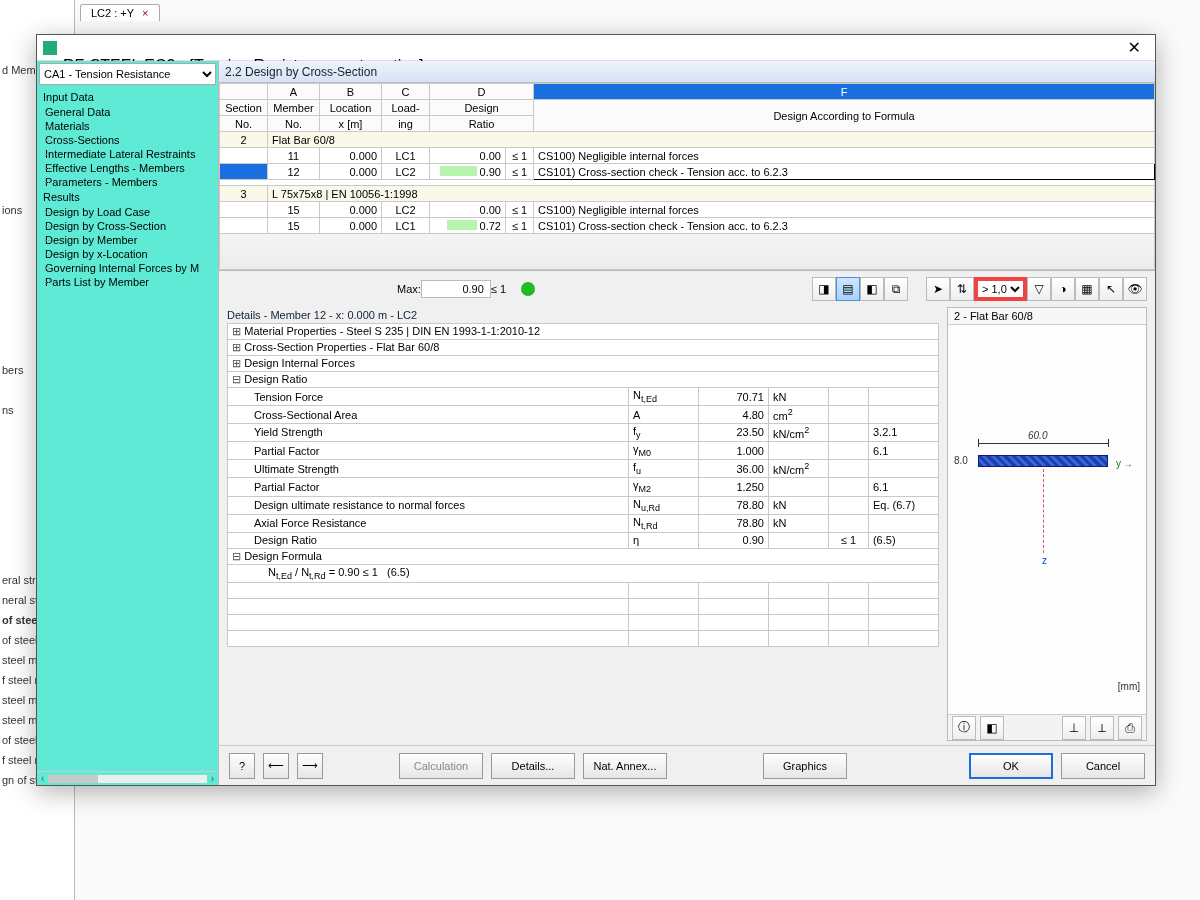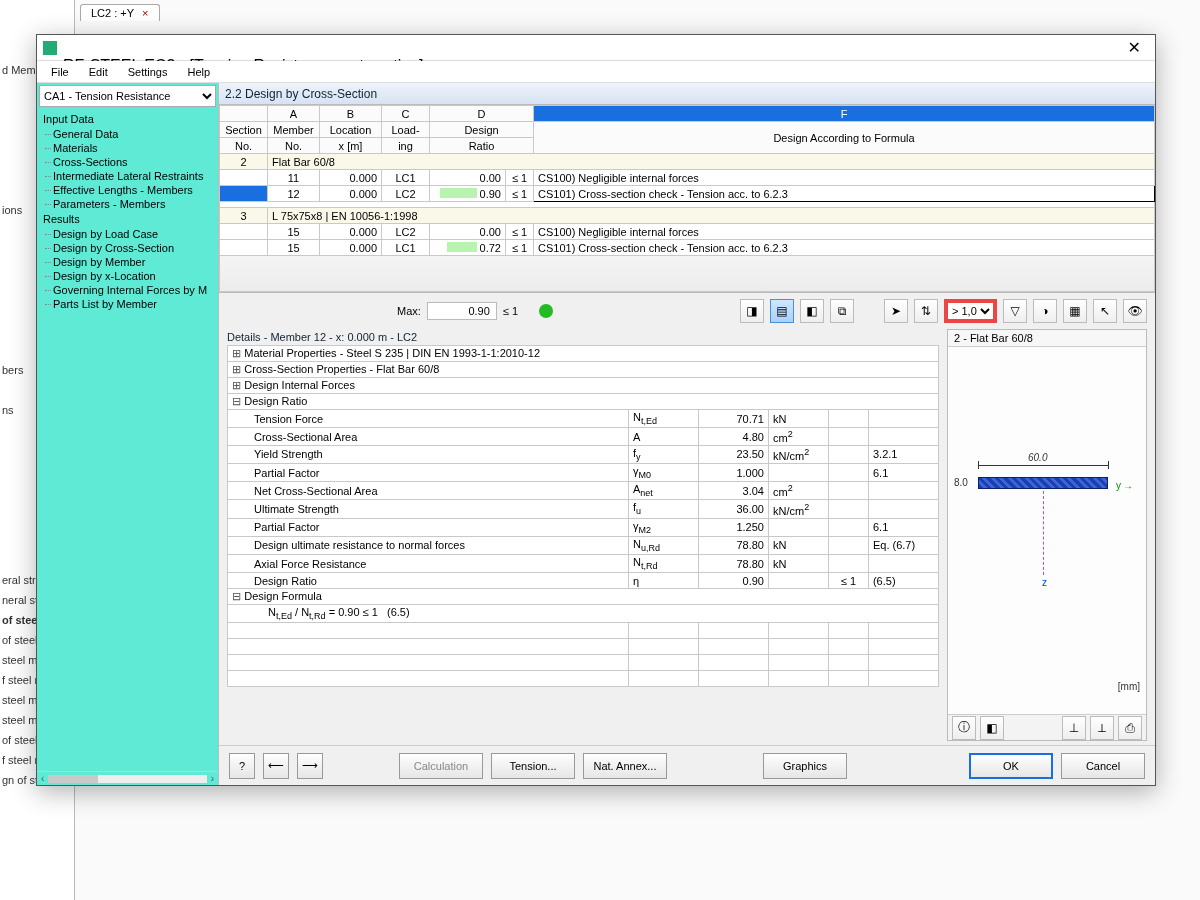--- a/index.html
+++ b/index.html
@@ -61,21 +61,21 @@
     width:182px; border-right:1px solid #bbb; background:#5eead4;
     display:flex; flex-direction:column;
   }
   .nav select {
     margin:2px; height:22px; font-size:11px; border:1px solid #aaa; background:#fff;
   }
   .tree {
     flex:1; overflow:auto; padding:2px 0;
   }
   .tree .grp { font-size:11px; padding:2px 6px; color:#000; }
-  .tree .leaf { font-size:11px; padding:1px 6px 1px 16px; position:relative; cursor:pointer; white-space:nowrap; overflow:hidden; text-overflow:clip;}
+  .tree .leaf { font-size:11px; padding:1px 6px 1px 8px; position:relative; cursor:pointer; white-space:nowrap; overflow:hidden; text-overflow:clip;}
   .tree .leaf::before { content:""; position:absolute; left:8px; top:50%; width:6px; border-top:1px dotted #888; }
   .tree .leaf.sel { color:#000; }
   .tree-scroll {
     height:14px; border-top:1px solid #ccc; display:flex; align-items:center; justify-content:space-between; padding:0 4px;
   }
   .tree-scroll .arr { font-size:10px; color:#555; cursor:pointer; }
   .tree-scroll .track { flex:1; height:8px; background:#eee; margin:0 4px; position:relative; }
   .tree-scroll .thumb { position:absolute; left:0; top:0; height:8px; width:50px; background:#c9c9c9; }
   
   .content {
@@ -98,21 +98,21 @@
   table.grid th { background:#fbfbfb; font-weight:normal; text-align:center; }
   table.grid th.colF { background:#1a6fe0; color:#fff; }
   .section-row td { background:#faf8e8; font-size:11px; }
   .row-sel td:first-child { background:#1a6fe0 !important; }
   td.r { text-align:right; }
   td.c { text-align:center; }
   .ratio-bar { display:inline-block; background:#b8f3b0; height:10px; }
   .grid-blank { height:36px; background:linear-gradient(#f4f4f4,#ececec); border:1px solid #c9c9c9; border-top:none;}
   
   .maxrow {
-    display:flex; align-items:center; gap:6px; padding:6px 8px;
+    display:flex; align-items:center; padding:6px 8px;
   }
   .maxrow .lbl { margin-left:170px; }
   .maxrow .val { width:70px; border:1px solid #bbb; background:#fff; text-align:right; padding:2px 6px; }
   .maxrow .cmp { width:30px; text-align:left; }
   .maxrow .ok { width:14px;height:14px;border-radius:50%;background:#2b2;display:inline-block; }
   .maxrow .spacer { flex:1; }
   .tb { width:24px; height:24px; border:1px solid #bbb; background:linear-gradient(#fff,#eee); display:inline-flex; align-items:center; justify-content:center; cursor:pointer; font-size:12px;}
   .tb.sel { background:linear-gradient(#cfe6ff,#a9d0ff); border-color:#4a90d9; }
   .tb-sel { height:24px; border:4px solid #ef4444; background:#fff; font-size:11px; }
   
@@ -193,26 +193,20 @@
 
 <div class="tab-strip">
   <span class="tab"><span>LC2 : +Y</span><span class="x">×</span></span>
 </div>
 
 <div class="dialog">
   <div class="titlebar">
     <span class="icon"></span>
     <span class="ttl">RF-STEEL EC3 - [Tension Resistance_net section]</span>
     <span class="close">✕</span>
-  </div>
-  <div class="menubar">
-    <span>File</span>
-    <span>Edit</span>
-    <span>Settings</span>
-    <span>Help</span>
   </div>
 
   <div class="body">
 
     <div class="nav">
       <select>
         <option>CA1 - Tension Resistance</option>
       </select>
       <div class="tree">
         <div class="grp">Input Data</div>
@@ -404,28 +398,20 @@
                 </tr>
             <tr class="sub">
                   <td>Partial Factor</td>
                   <td>γ<sub>M0</sub></td>
                   <td class="r">1.000</td>
                   <td></td>
                   <td></td>
                   <td>6.1</td>
                 </tr>
             <tr class="sub">
-                  <td>Net Cross-Sectional Area</td>
-                  <td>A<sub>net</sub></td>
-                  <td class="r">3.04</td>
-                  <td>cm<sup>2</sup></td>
-                  <td></td>
-                  <td></td>
-                </tr>
-            <tr class="sub">
                   <td>Ultimate Strength</td>
                   <td>f<sub>u</sub></td>
                   <td class="r">36.00</td>
                   <td>kN/cm<sup>2</sup></td>
                   <td></td>
                   <td></td>
                 </tr>
             <tr class="sub">
                   <td>Partial Factor</td>
                   <td>γ<sub>M2</sub></td>
@@ -525,21 +511,21 @@
           </div>
         </div>
       </div>
 
       <div class="btnbar">
         <span class="smallbtn">?</span>
         <span class="smallbtn">⟵</span>
         <span class="smallbtn">⟶</span>
         <span style="width:60px"></span>
         <span class="btn disabled">Calculation</span>
-        <span class="btn">Tension...</span>
+        <span class="btn">Details...</span>
         <span class="btn">Nat. Annex...</span>
         <span style="width:80px"></span>
         <span class="btn">Graphics</span>
         <span class="spacer"></span>
         <span class="btn primary">OK</span>
         <span class="btn">Cancel</span>
       </div>
     </div>
   </div>
 </div>

